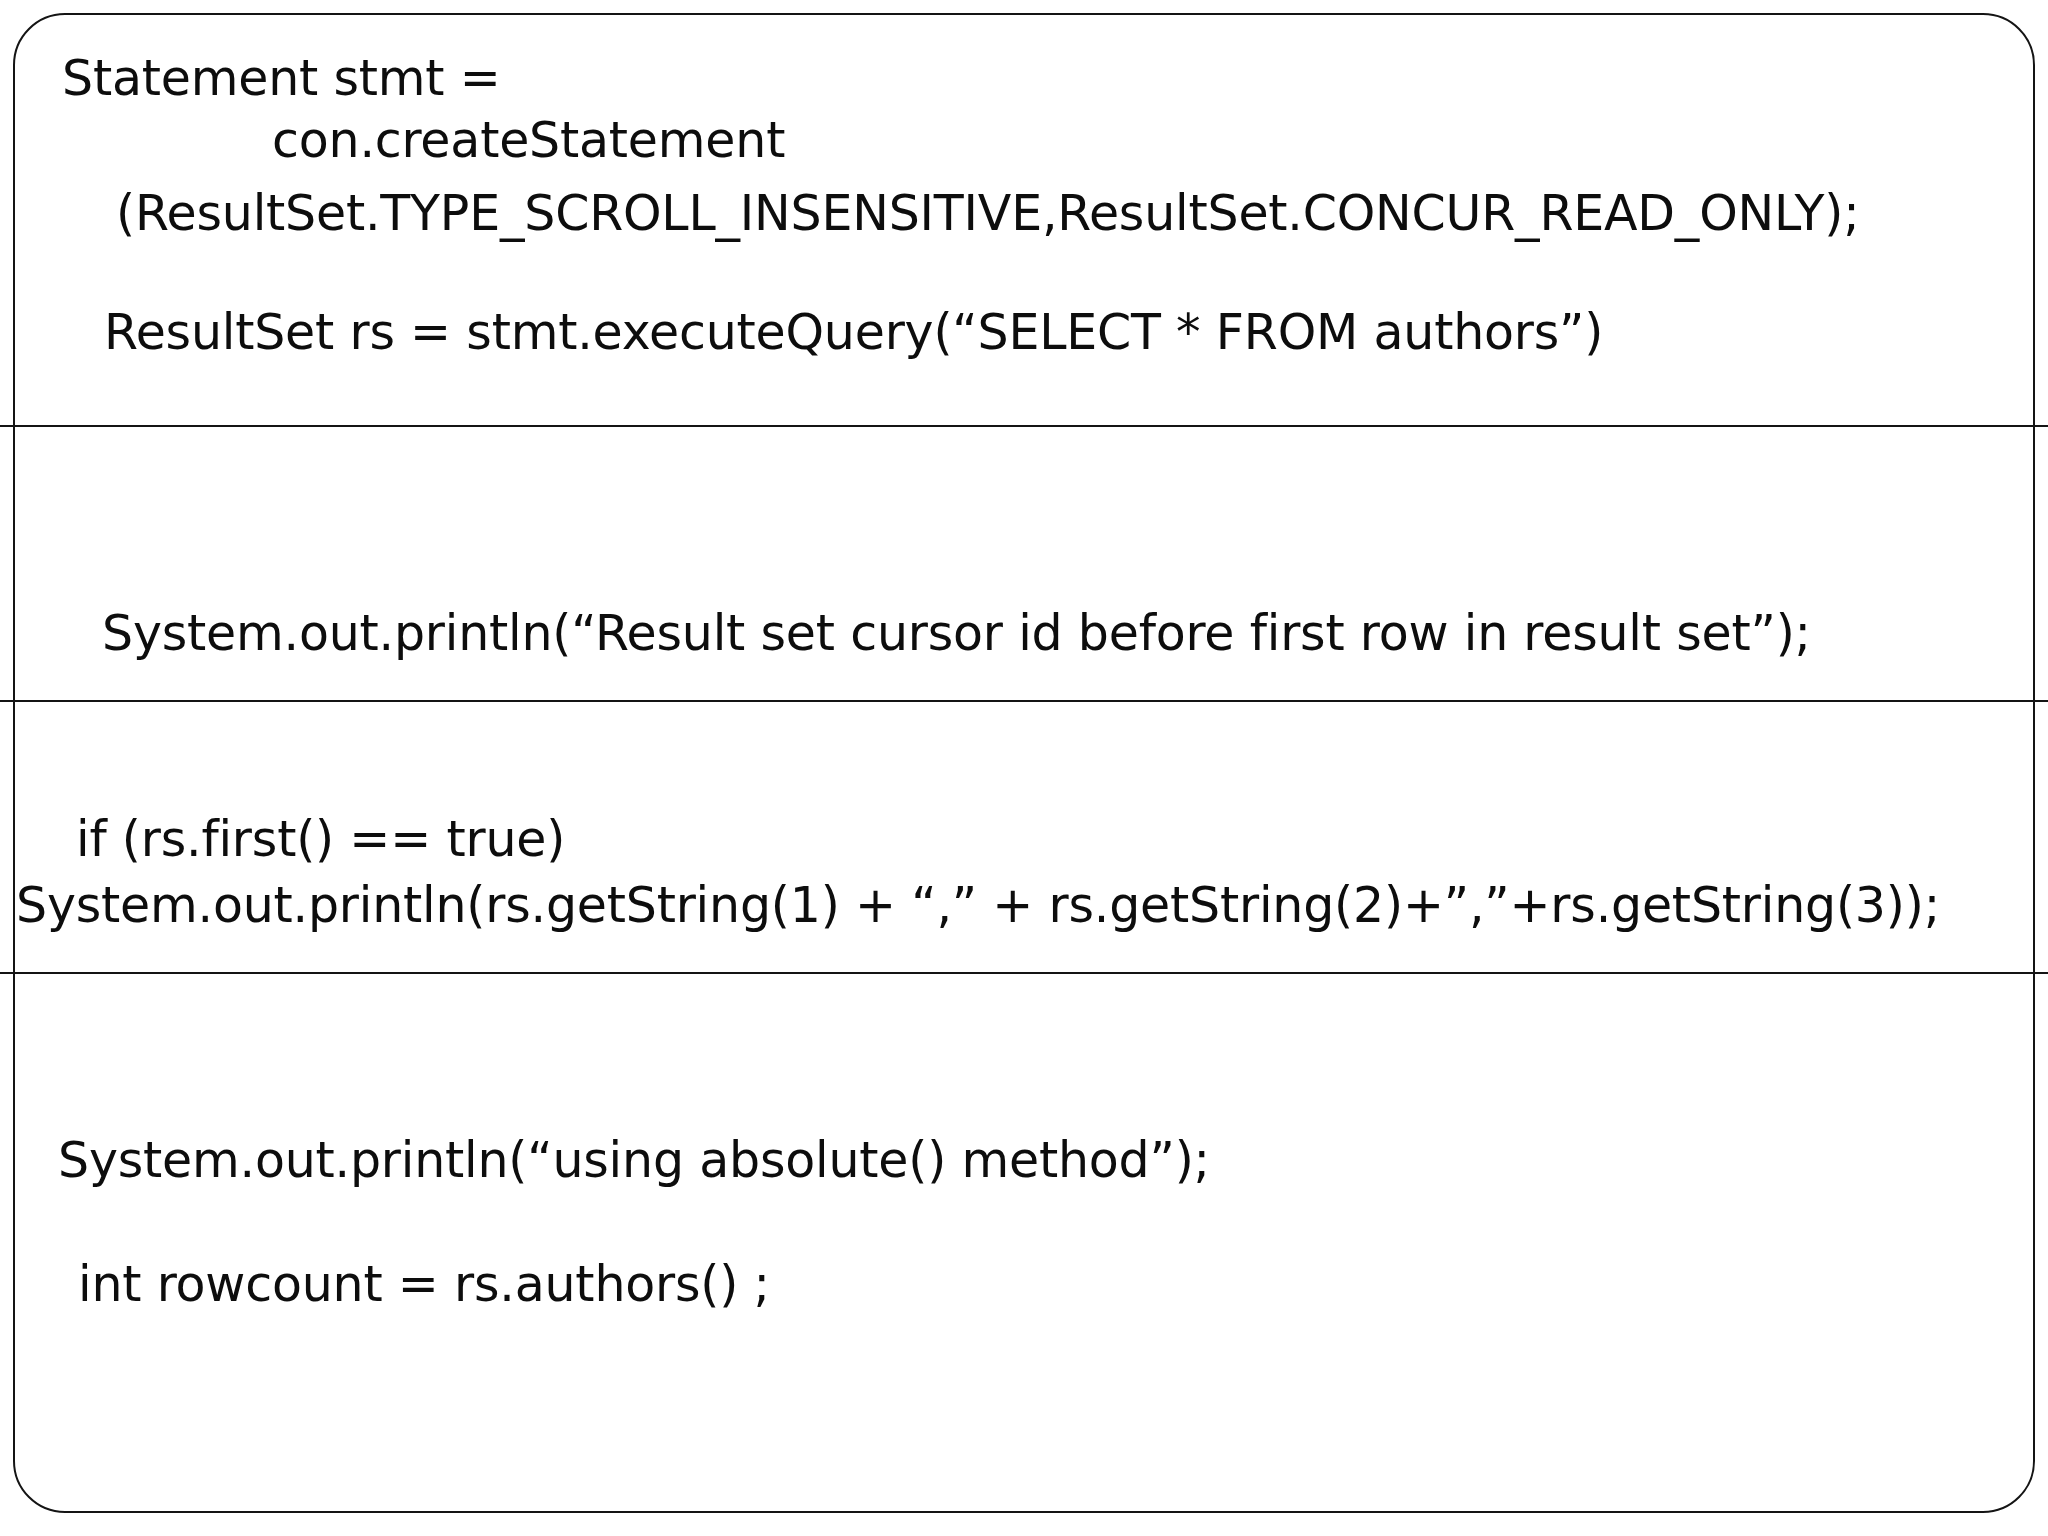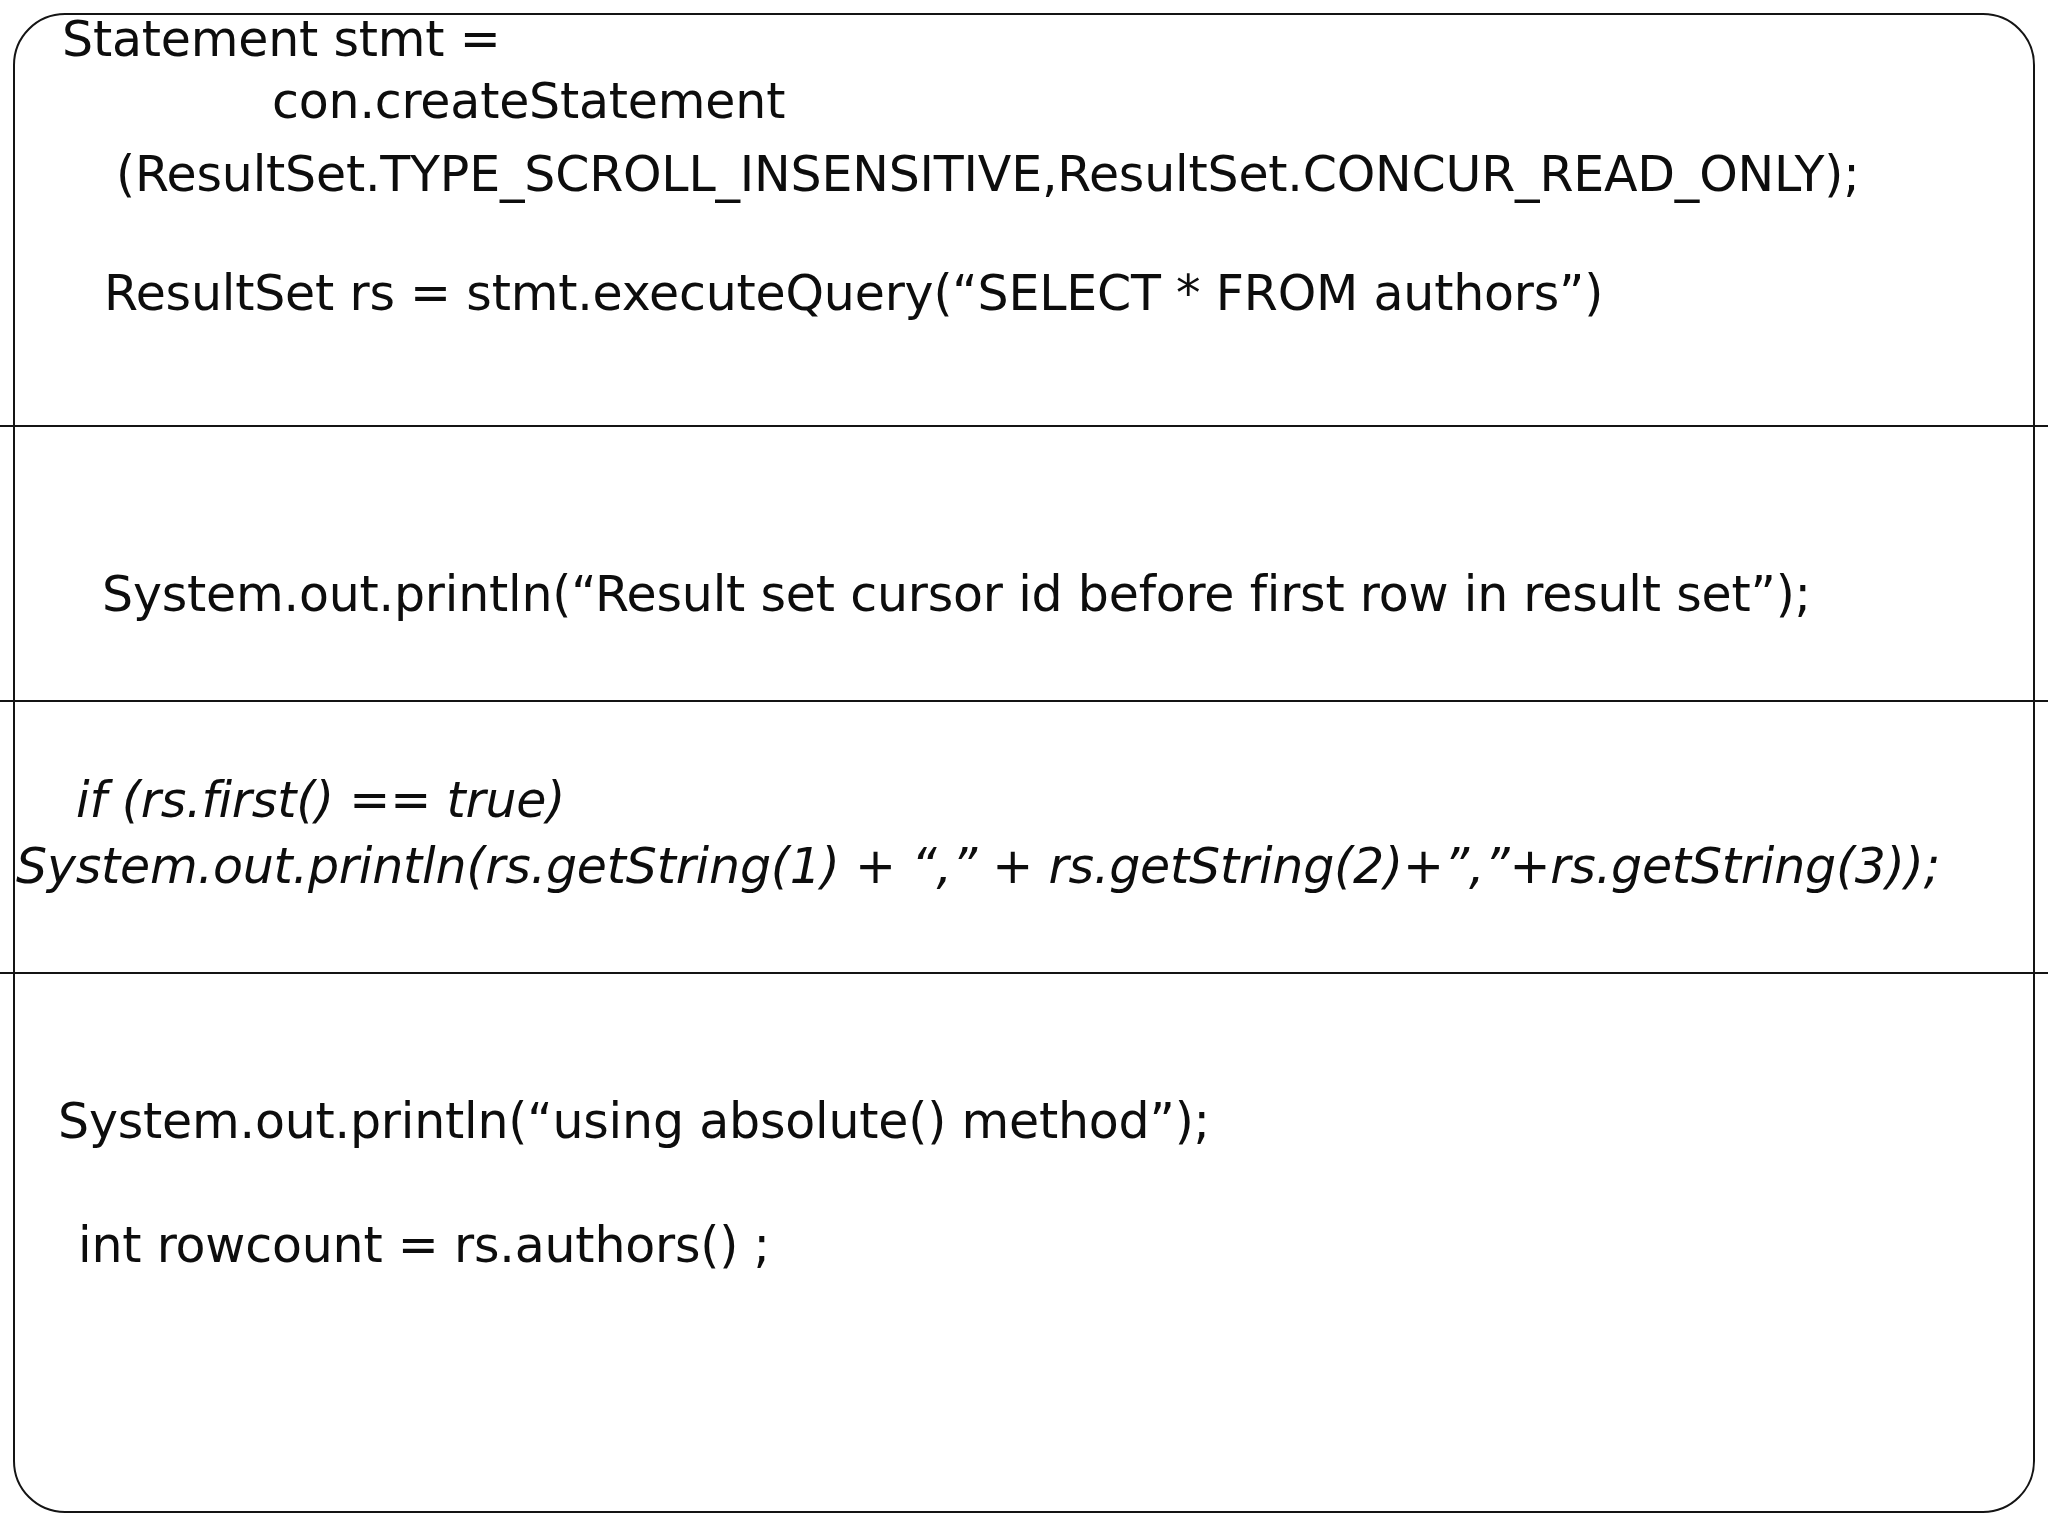--- a/index.html
+++ b/index.html
@@ -53,36 +53,37 @@
     box-sizing: border-box;
   }
 
   .code-line {
     font-family: "DejaVu Sans", sans-serif;
     font-size: 49px;
     line-height: 1.16;
     color: #0d0d0d;
     white-space: pre;
     letter-spacing: -0.2px;
+    margin-top: 39px;
   }
 
   
   .row-1 { top: 0; height: 425px; }
   .r1-l1 { position: absolute; left: 62px;  top: 12px;  }
   .r1-l2 { position: absolute; left: 272px; top: 74px;  }
   .r1-l3 { position: absolute; left: 116px; top: 147px; }
   .r1-l4 { position: absolute; left: 104px; top: 266px; }
 
   
   .row-2 { top: 425px; height: 275px; }
   .r2-l1 { position: absolute; left: 76px; top: 76px;  }
   .r2-l2 { position: absolute; left: 102px; top: 142px; }
 
   
-  .row-3 { top: 700px; height: 272px; font-style: italic; }
+  .row-3 { top: 700px; height: 272px; }
   .r3-l1 { position: absolute; left: 76px; top: 73px;  }
   .r3-l2 { position: absolute; left: 16px; top: 139px; }
 
   
   .row-4 { top: 972px; height: 637px; }
   .r4-l1 { position: absolute; left: 58px; top: 122px; }
   .r4-l2 { position: absolute; left: 72px; top: 184px; }
   .r4-l3 { position: absolute; left: 78px; top: 246px; }
   .r4-l4 { position: absolute; left: 78px; top: 308px; }
 </style>

